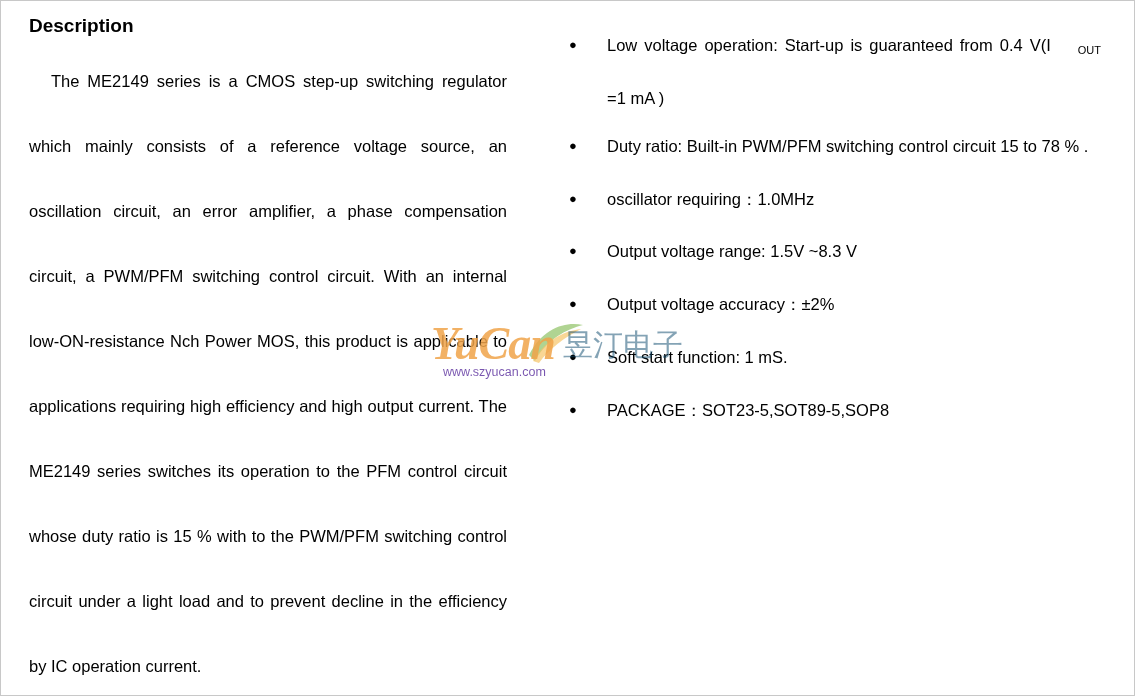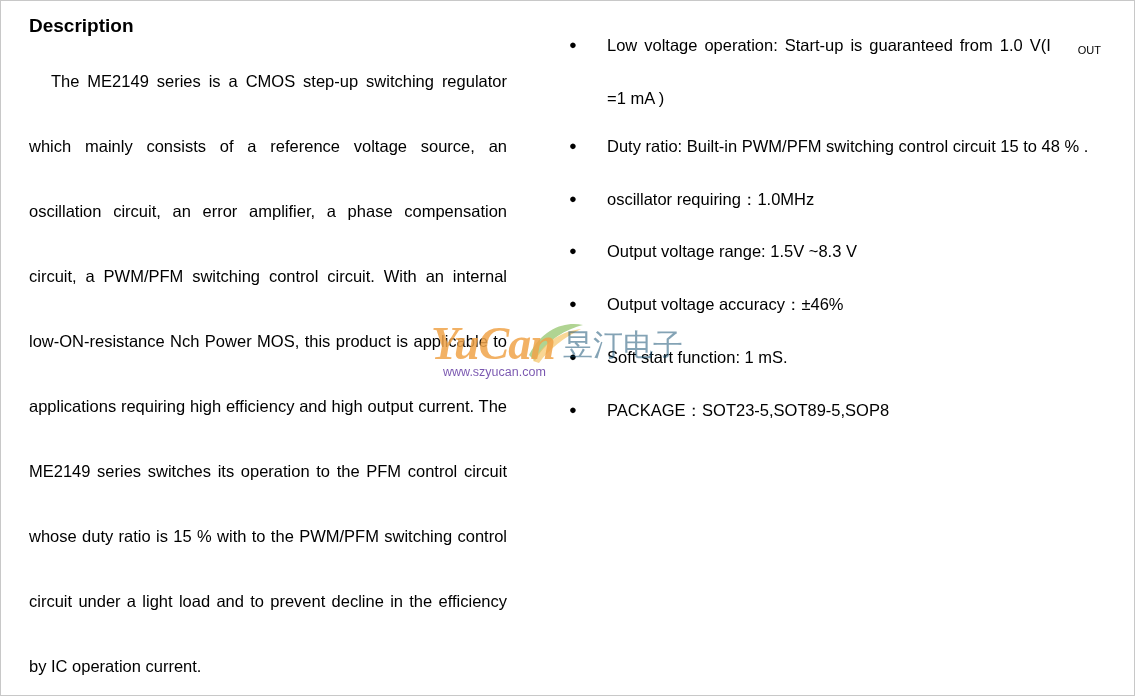--- a/index.html
+++ b/index.html
@@ -147,37 +147,37 @@
 
     <div class="col-left">
       <h2 class="section-title">Description</h2>
       <div class="desc-body"><span class="indent"></span><span>The ME2149 series is a CMOS step-up switching regulator which mainly consists of a reference voltage source, an oscillation circuit, an error amplifier, a phase compensation circuit, a PWM/PFM switching control circuit. With an internal low-ON-resistance Nch Power MOS, this product is applicable to applications requiring high efficiency and high output current. The ME2149 series switches its operation to the PFM control circuit whose duty ratio is 15 % with to the PWM/PFM switching control circuit under a light load and to prevent decline in the efficiency by IC operation current.</span></div>
     </div>
 
     <div class="col-right">
       <ul class="feature-list">
         <li>
           <span class="bullet">●</span>
-          <span class="txt"><span>Low voltage operation: Start-up is guaranteed from 1.0 V(I</span><sub>OUT</sub><span> =1 mA )</span></span>
-        </li>
-        <li>
-          <span class="bullet">●</span>
-          <span class="txt"><span>Duty ratio: Built-in PWM/PFM switching control circuit 15 to 48 % .</span><sub></sub><span></span></span>
+          <span class="txt"><span>Low voltage operation: Start-up is guaranteed from 0.4 V(I</span><sub>OUT</sub><span> =1 mA )</span></span>
+        </li>
+        <li>
+          <span class="bullet">●</span>
+          <span class="txt"><span>Duty ratio: Built-in PWM/PFM switching control circuit 15 to 78 % .</span><sub></sub><span></span></span>
         </li>
         <li>
           <span class="bullet">●</span>
           <span class="txt"><span>oscillator requiring：1.0MHz</span><sub></sub><span></span></span>
         </li>
         <li>
           <span class="bullet">●</span>
           <span class="txt"><span>Output voltage range: 1.5V ~8.3 V</span><sub></sub><span></span></span>
         </li>
         <li>
           <span class="bullet">●</span>
-          <span class="txt"><span>Output voltage accuracy：±46%</span><sub></sub><span></span></span>
+          <span class="txt"><span>Output voltage accuracy：±2%</span><sub></sub><span></span></span>
         </li>
         <li>
           <span class="bullet">●</span>
           <span class="txt"><span>Soft start function: 1 mS.</span><sub></sub><span></span></span>
         </li>
         <li>
           <span class="bullet">●</span>
           <span class="txt"><span>PACKAGE：SOT23-5,SOT89-5,SOP8</span><sub></sub><span></span></span>
         </li>
       </ul>

